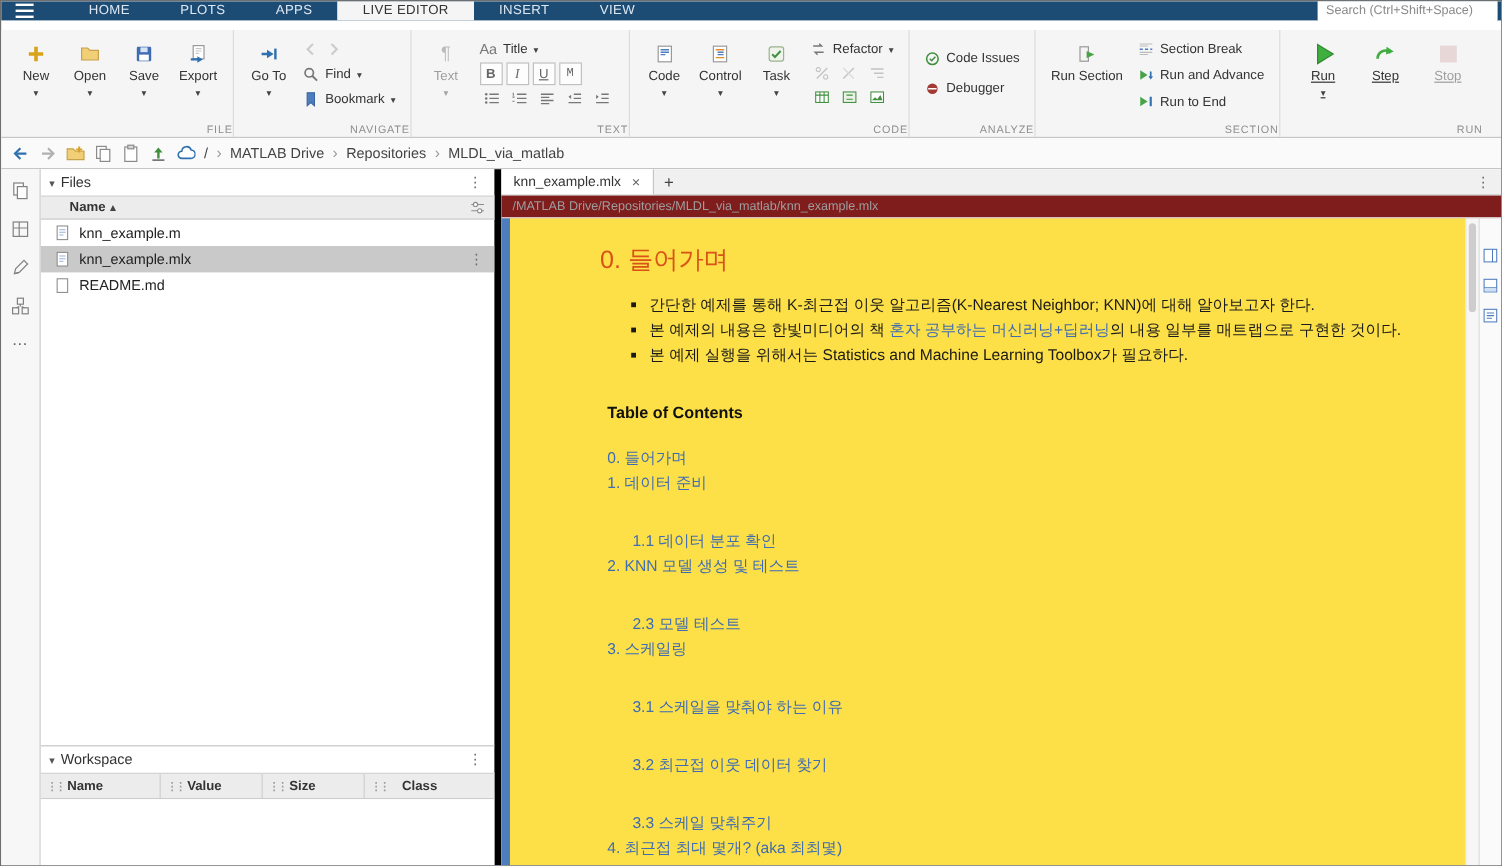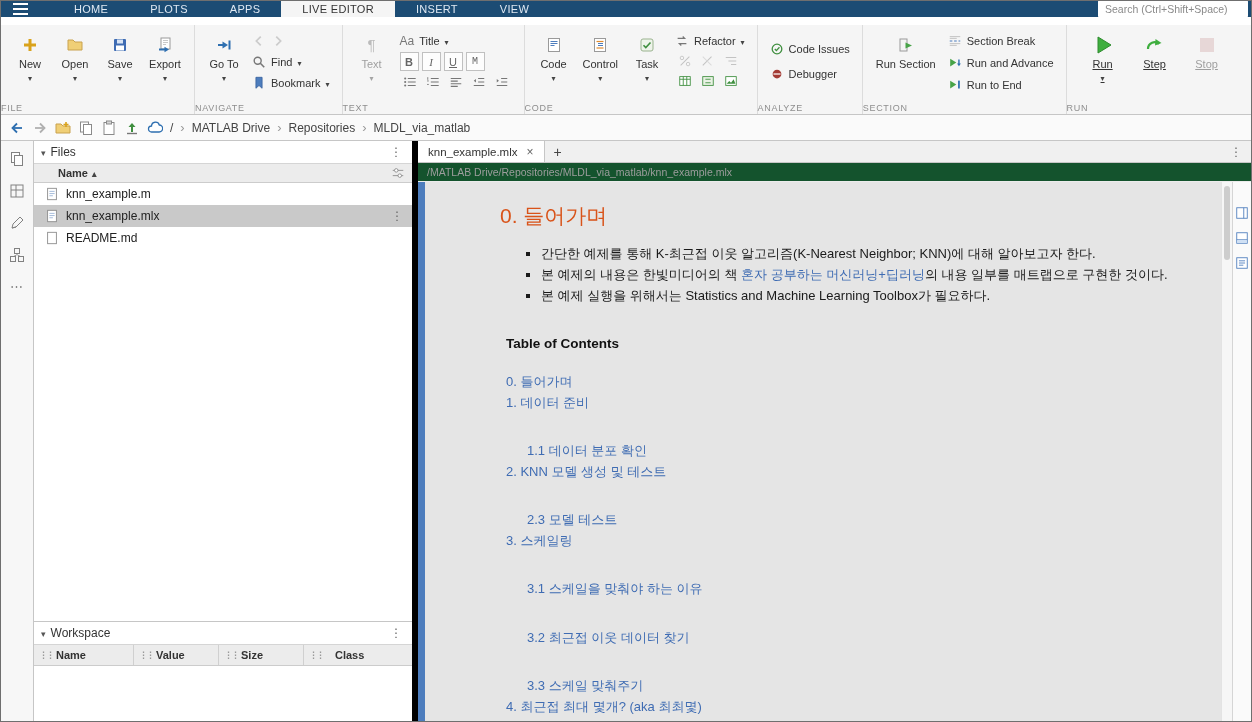--- a/index.html
+++ b/index.html
@@ -16,21 +16,21 @@
   .hamburger i { display:block; width:15px; height:2px; background:#fff; }
   .top-tab { padding:0 21px; display:flex; align-items:center; color:#dfe8f2; font-size:11px; letter-spacing:.3px; cursor:pointer; }
   .top-tab.first { margin-left:14px; }
   .top-tab.active { background:#f5f5f5; color:#333; }
   .top-search { margin-left:auto; align-self:center; margin-right:3px; width:150px; height:18px; border:none; border-radius:2px; font-size:10.5px; padding:0 7px; font-family:"Liberation Sans",sans-serif; color:#333; }
   .top-search::placeholder { color:#8a8a8a; }
 
   
   .ribbon { position:absolute; left:0; top:24px; right:0; height:90px; background:#f5f5f5; border-bottom:1px solid #c6c6c6; display:flex; }
   .rsec { position:relative; display:flex; gap:5px; padding:4px 9px 13px 9px; border-right:1px solid #dcdcdc; }
-  .rsec-label { position:absolute; left:0; right:0; bottom:1px; text-align:left; font-size:9px; color:#8e8e8e; letter-spacing:.7px; }
+  .rsec-label { position:absolute; left:0; right:0; bottom:1px; text-align:right; font-size:9px; color:#8e8e8e; letter-spacing:.7px; }
   .rbig { display:flex; flex-direction:column; align-items:center; gap:1px; min-width:40px; padding:3px 4px 0; font-size:11px; color:#333; cursor:pointer; text-align:center; line-height:12px; }
   .rbig .ric { height:25px; display:flex; align-items:center; }
   .caret::after { content:"▾"; font-size:8px; color:#444; line-height:7px; }
   .rcol { display:flex; flex-direction:column; gap:2px; padding-top:2px; }
   .rsmall { display:flex; align-items:center; gap:5px; font-size:11px; color:#333; height:19px; padding:0 3px; cursor:pointer; white-space:nowrap; }
   .dis { opacity:.45; cursor:default; }
   .fmtrow { display:flex; gap:3px; align-items:center; padding:0 3px; }
   .fmtbtn { width:19px; height:19px; border:1px solid #c0c0c0; background:#fdfdfd; display:flex; align-items:center; justify-content:center; font-size:11px; color:#666; cursor:pointer; }
   .fb-b { font-weight:bold; } .fb-i { font-style:italic; font-family:"Liberation Serif",serif; } .fb-u { text-decoration:underline; } .fb-m { font-family:"Liberation Mono",monospace; font-size:10px; }
   .mini { width:20px; height:18px; display:flex; align-items:center; justify-content:center; cursor:pointer; }
@@ -69,24 +69,24 @@
 
   
   .editor { flex:1; display:flex; flex-direction:column; min-width:0; background:#fff; }
   .tabbar { height:22px; flex:0 0 22px; background:#f0f0f0; border-bottom:1px solid #c6c6c6; display:flex; align-items:stretch; }
   .etab { background:#fff; border-right:1px solid #c6c6c6; display:flex; align-items:center; gap:9px; padding:0 10px; font-size:11.5px; color:#333; cursor:pointer; }
   .tclose { color:#666; cursor:pointer; font-size:12px; line-height:1; }
   .tclose::after { content:"×"; }
   .newtab { width:26px; display:flex; align-items:center; justify-content:center; color:#444; font-size:14px; cursor:pointer; }
   .newtab::after { content:"+"; }
   .tab-kebab { margin-left:auto; display:flex; align-items:center; padding:0 9px; }
-  .docpath { height:19px; flex:0 0 19px; display:flex; align-items:center; padding-left:9px; font-size:10.5px; color:#9d9d9d; background:#14532d; border-bottom:1px solid #ececec; }
+  .docpath { height:19px; flex:0 0 19px; display:flex; align-items:center; padding-left:9px; font-size:10.5px; color:#9d9d9d; background:#7f1d1d; border-bottom:1px solid #ececec; }
   .editor-body { flex:1; display:flex; min-height:0; }
   .bluebar { width:7px; background:#4d7dbd; flex:0 0 7px; }
-  .doccontent { flex:1; min-width:0; overflow:hidden; padding:12px 20px 0 75px; background:#e5e5e5; }
+  .doccontent { flex:1; min-width:0; overflow:hidden; padding:12px 20px 0 75px; background:#fde047; }
   .vscroll { width:11px; flex:0 0 11px; background:#f6f6f6; border-left:1px solid #e3e3e3; position:relative; }
   .vthumb { position:absolute; top:4px; left:2px; right:2px; height:74px; background:#cdcdcd; border-radius:4px; cursor:pointer; }
   .rightstrip { width:19px; flex:0 0 19px; background:#fafafa; border-left:1px solid #d5d5d5; display:flex; flex-direction:column; align-items:center; padding-top:24px; gap:11px; }
 
   
   .h1 { font-size:21px; color:#d95319; font-weight:500; margin:8px 0 14px 0; }
   ul.bullets { margin:2px 0 0 0; padding-left:41px; list-style:square; font-size:13px; line-height:20px; color:#1a1a1a; max-width:688px; }
   ul.bullets li { margin-bottom:1px; }
   .doclink { color:#3f6cb3; cursor:pointer; }
   .toc-title { font-size:13.5px; font-weight:bold; color:#111; margin:30px 0 0 6px; }

